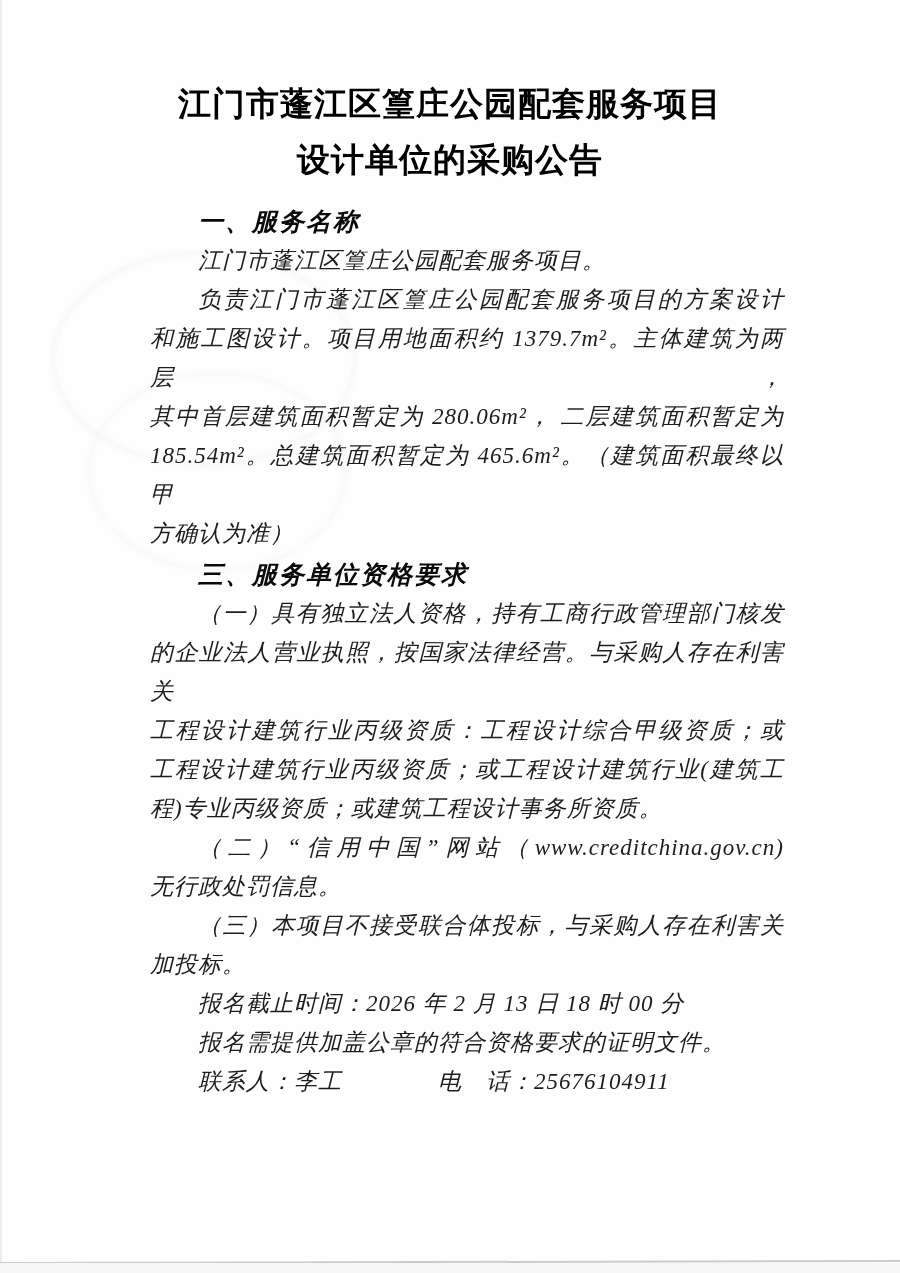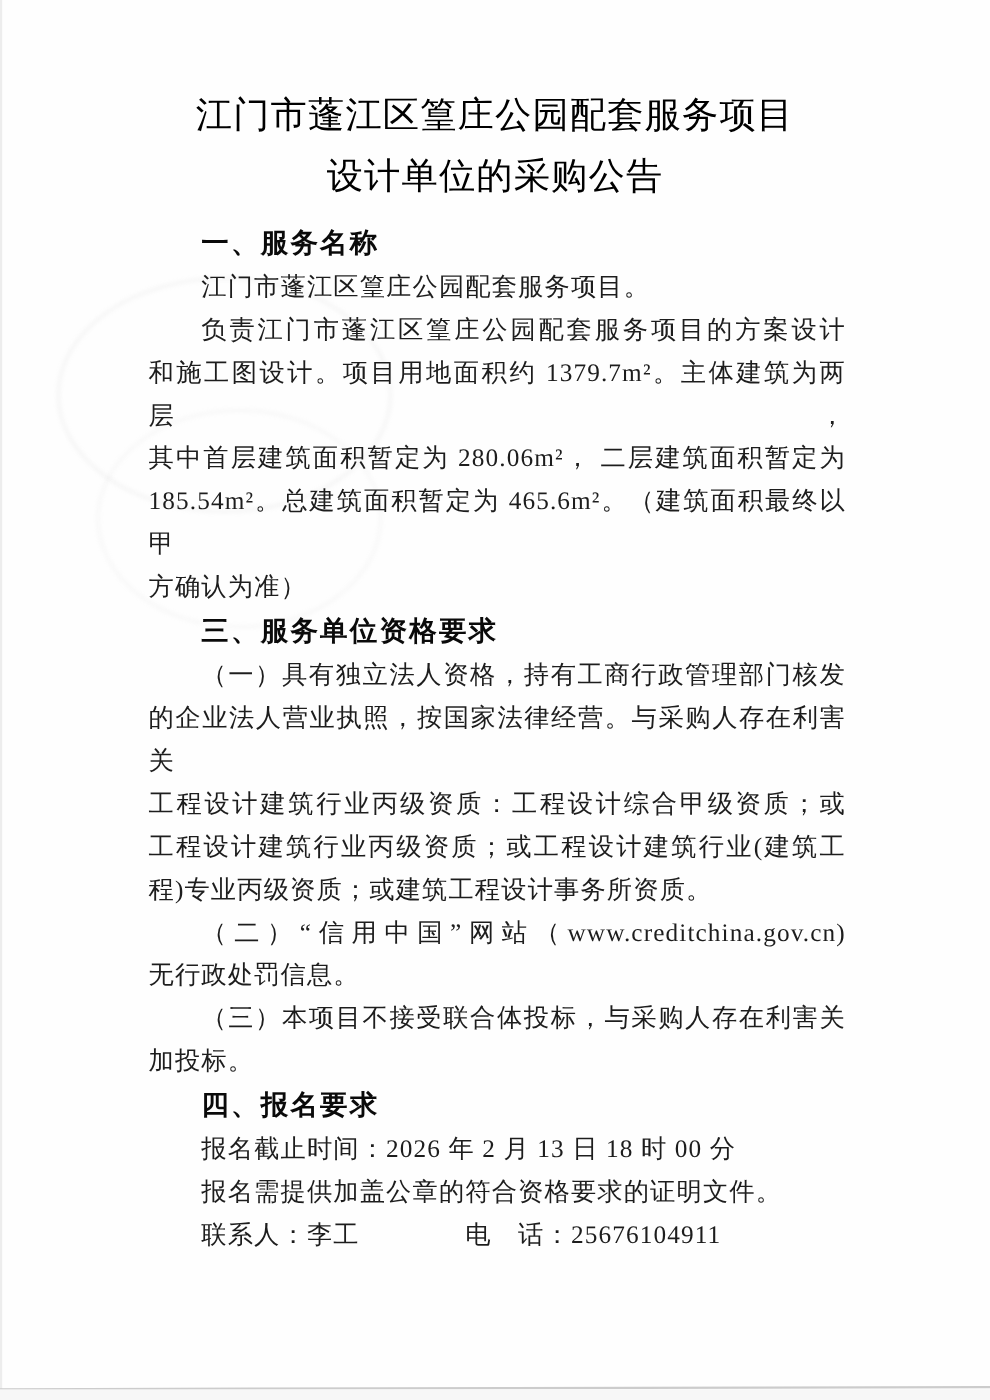--- a/index.html
+++ b/index.html
@@ -37,35 +37,36 @@
   }
   .bottom-strip {
     position: absolute; left: 0; right: 0; bottom: 0; height: 10px;
     background: #f7f7f7;
   }
   
   .title {
     margin-top: 76px;
     text-align: center;
     font-family: "Liberation Sans", sans-serif;
-    font-weight: normal;
+    font-weight: bold;
     font-size: 33px;
     line-height: 56px;
     letter-spacing: 1px;
     color: #000000;
   }
   
   .doc-body {
     position: absolute;
-    left: 135px; top: 200px;
+    left: 150px; top: 200px;
     width: 634px;
     font-size: 23px;
     line-height: 39px;
     letter-spacing: 1px;
     color: #1d1d1d;
+    font-style: italic;
   }
   .blk { min-height: 39px; }
   .blk.heading {
     font-family: "Liberation Sans", sans-serif;
     font-weight: bold;
     font-size: 25px;
     letter-spacing: 2px;
     color: #0a0a0a;
     margin-top: 2px;
   }
@@ -100,21 +101,20 @@
       <div class="blk heading indent">三、服务单位资格要求</div>
       <div class="blk line indent fill">（一）具有独立法人资格，持有工商行政管理部门核发</div>
       <div class="blk line fill">的企业法人营业执照，按国家法律经营。与采购人存在利害关</div>
       <div class="blk line fill">工程设计建筑行业丙级资质：工程设计综合甲级资质；或</div>
       <div class="blk line fill">工程设计建筑行业丙级资质；或工程设计建筑行业(建筑工</div>
       <div class="blk line">程)专业丙级资质；或建筑工程设计事务所资质。</div>
       <div class="blk line indent fill">（二）“信用中国”网站（www.creditchina.gov.cn)</div>
       <div class="blk line">无行政处罚信息。</div>
       <div class="blk line indent fill">（三）本项目不接受联合体投标，与采购人存在利害关</div>
       <div class="blk line">加投标。</div>
-      <div class="blk heading indent">四、报名要求</div>
       <div class="blk line indent">报名截止时间：2026 年 2 月 13 日 18 时 00 分</div>
       <div class="blk line indent">报名需提供加盖公章的符合资格要求的证明文件。</div>
       <div class="blk line indent">联系人：李工　　　　电　话：25676104911</div>
     </div>
 
   <div class="bottom-edge"></div>
   <div class="bottom-strip"></div>
 
 </div>
 

